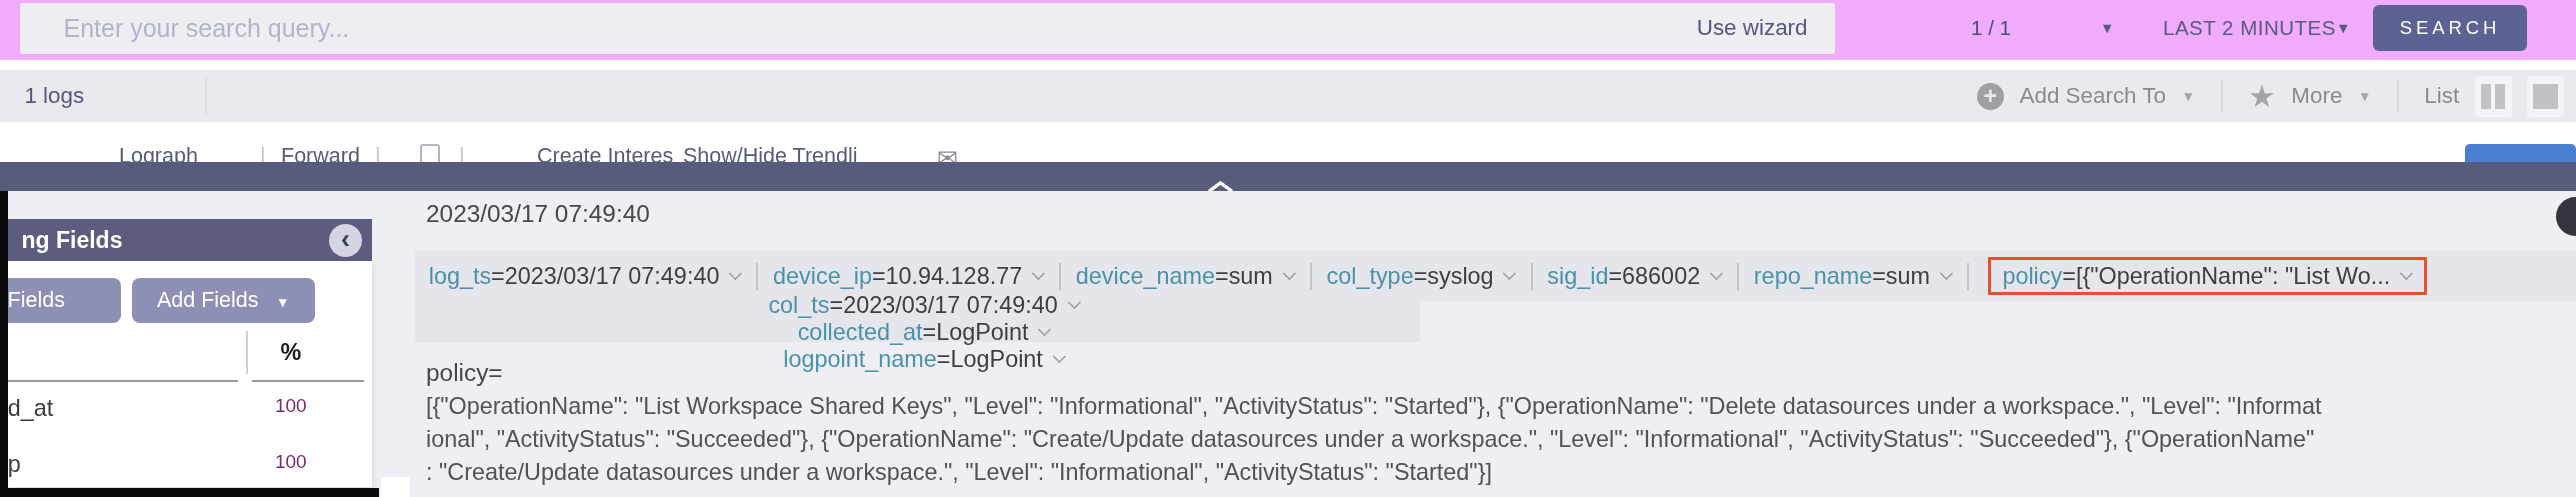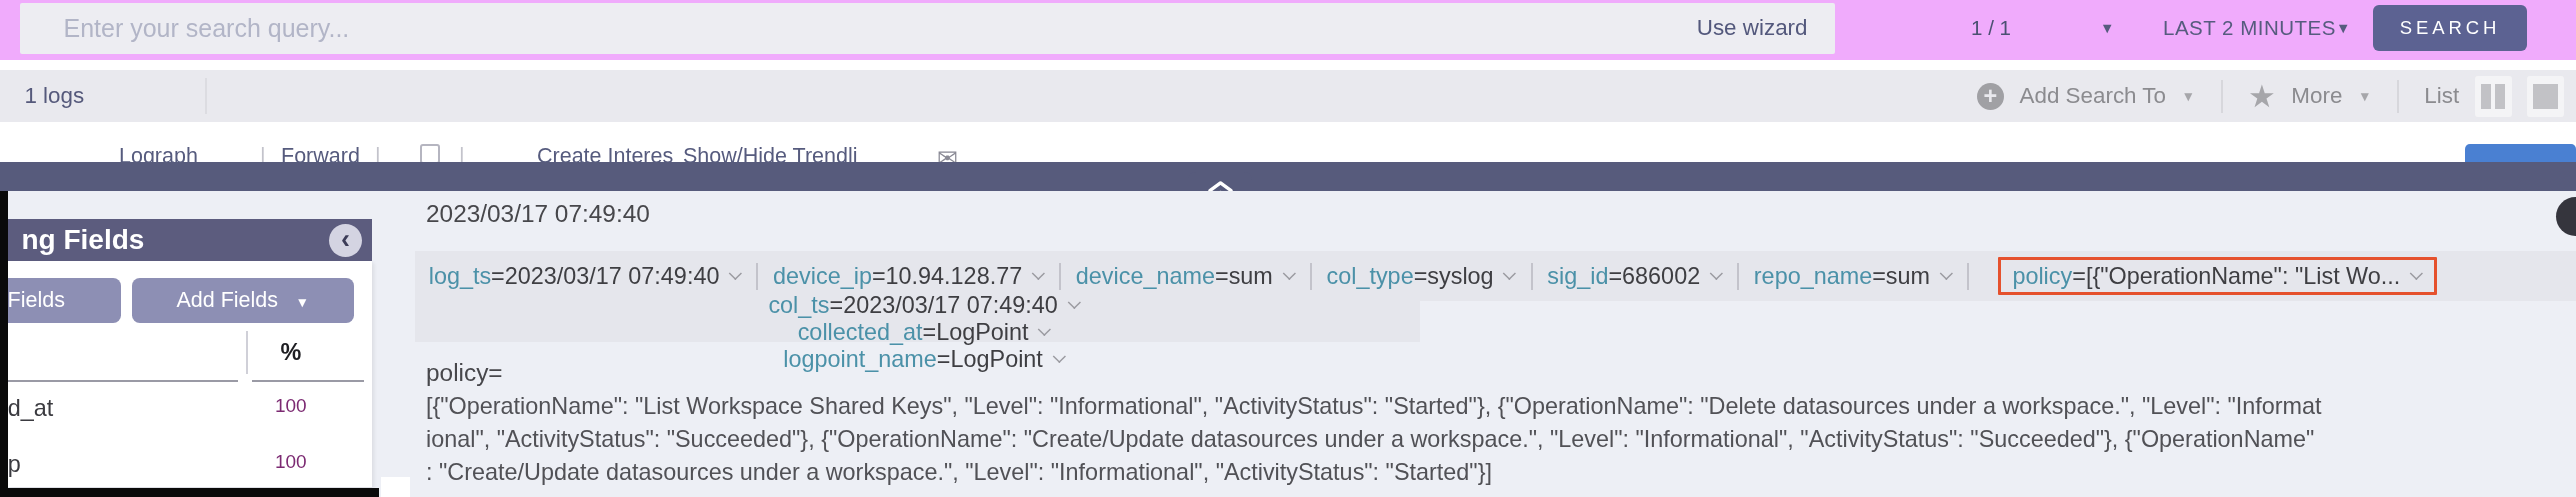--- a/index.html
+++ b/index.html
@@ -63,44 +63,44 @@
 
   
   .content { position:absolute; left:0; top:191px; width:2576px; height:306px; background:#edeff5; }
   .left-black-sliver { position:absolute; left:0; top:0; width:7.8px; height:306px; background:#0a0a0a; }
   .bottom-black-strip { position:absolute; left:0; top:297px; width:379px; height:9.8px; background:#0a0a0a; }
   .bottom-white-chip { position:absolute; left:381px; top:286px; width:29px; height:20.5px; background:#ffffff; }
   .edge-bubble { position:absolute; left:2556px; top:5.9px; width:39px; height:39px; border-radius:50%; background:#35353d; }
 
   
   .sidebar-header { position:absolute; left:7.8px; top:28px; width:364px; height:42px; background:#5c5c7e; display:flex; align-items:center; padding:0 9.8px 0 13.7px; }
-  .sidebar-title { color:#fff; font-size:28px; font-weight:bold; }
+  .sidebar-title { color:#fff; font-size:23px; font-weight:bold; }
   .collapse-circle { margin-left:auto; width:33px; height:33px; border-radius:50%; background:#d4d4e2; color:#3c3c58; font-size:27px; line-height:30px; text-align:center; font-weight:bold; cursor:pointer; }
   .sidebar-body { position:absolute; left:7.8px; top:70px; width:364px; height:226px; background:#ffffff; overflow:hidden; box-shadow:2px 2px 3.9px rgba(0,0,0,.08); }
   .sb-btn { position:absolute; top:16.6px; height:45px; background:#8d8fb4; color:#fff; border:none; border-radius:7.8px; font-family:"Liberation Sans", sans-serif; font-size:21.5px; cursor:pointer; }
   .sb-btn-cut { left:-68px; width:181px; }
-  .sb-btn-add { left:124px; width:222px; }
+  .sb-btn-add { left:124px; width:183px; }
   .sb-btn-add .tb-caret { color:#fff; margin-left:17.6px; }
   .sb-col-divider { position:absolute; left:238px; top:70px; height:43px; border-left:2px solid #d0d0d8; }
   .sb-rule-left { position:absolute; left:0; top:119px; width:230px; border-top:2px solid #9a9aa5; }
   .sb-rule-right { position:absolute; left:244px; top:119px; width:112px; border-top:2px solid #9a9aa5; }
   .sb-pct-header { position:absolute; left:249px; top:78px; width:68px; text-align:center; font-size:23.4px; font-weight:bold; color:#1e1e22; }
   .sb-row-label { position:absolute; left:0; font-size:23.4px; color:#3b3b40; }
   .sb-row-value { position:absolute; left:239px; width:88px; text-align:center; font-size:19px; color:#7c2a72; cursor:pointer; }
 
   
   .log-timestamp { position:absolute; left:426px; top:8.8px; font-size:24.4px; color:#47474b; }
   .chip-strip1 { position:absolute; left:415px; top:60px; width:2161px; height:50px; background:#e5e6ec; display:flex; align-items:center; padding-left:13.7px; }
   .chip-strip2 { position:absolute; left:415px; top:101px; width:1005px; height:50px; background:#e5e6ec; display:flex; align-items:center; padding-left:13.7px;flex-direction:column; }
   .chip { display:inline-flex; align-items:center; white-space:nowrap; font-size:23.4px; cursor:pointer; }
   .chip .f-name { color:#4b91a8; }
   .chip .f-eq, .chip .f-val { color:#3e3e42; }
   .chip-chevron { width:12.7px; height:12.7px; border-right:2.9px solid #9a9aa0; border-bottom:2.9px solid #9a9aa0; transform:rotate(45deg) scale(.72); margin:-5.9px 0 0 9.8px; }
   .chip-sep { height:27px; border-left:2px solid #c3c3cb; margin:0 14.6px; }
-  .chip-highlight { border:3.9px solid #e5512d; border-radius:1px; padding:2.9px 11.7px; margin-left:14px; }
+  .chip-highlight { border:3.9px solid #e5512d; border-radius:1px; padding:2.9px 11.7px; margin-left:4px; }
   .policy-label { position:absolute; left:426px; top:168px; font-size:24.4px; color:#47474b; }
   .policy-lines { position:absolute; left:426px; top:199px; width:2147px; font-size:23.4px; line-height:33px; color:#515156; white-space:pre; }
 </style>
 </head>
 <body>
 
 <div class="search-bar">
   <div class="search-input">
     <span class="placeholder">Enter your search query...</span>
     <span class="use-wizard">Use wizard</span>

